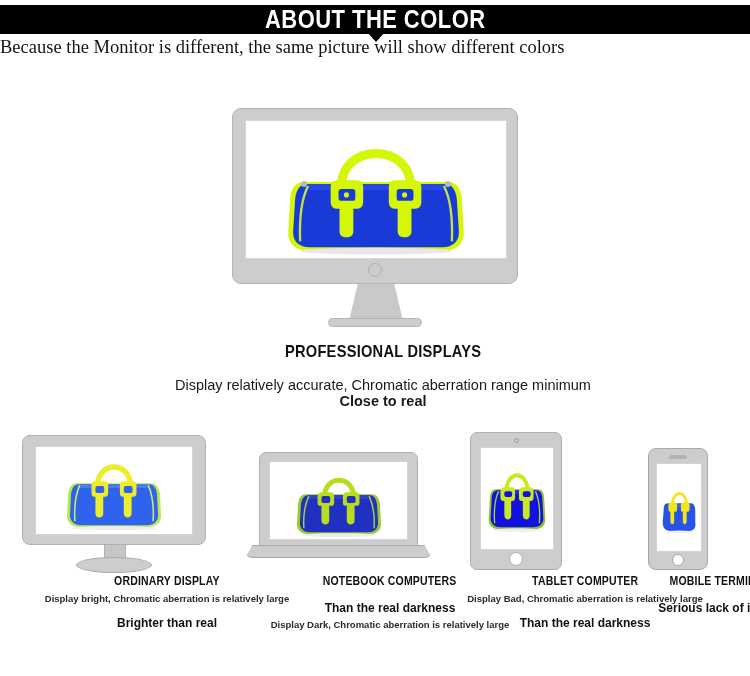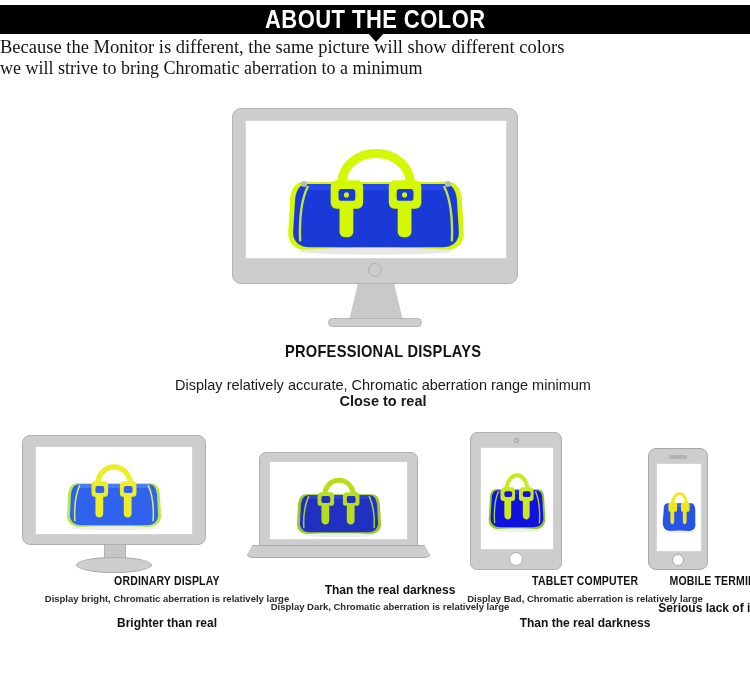--- a/index.html
+++ b/index.html
@@ -179,21 +179,20 @@
 
 <div class="page">
 
   <div class="header-bar">
     <div class="header-title">ABOUT THE COLOR</div>
   </div>
   <div class="header-arrow"></div>
 
   <div class="intro">
     <div class="l1">Because the Monitor is different, the same picture will show different colors</div>
-    <div class="l2">we will strive to bring Chromatic aberration to a minimum</div>
   </div>
 
   <div class="main-monitor">
     <div class="mm-body">
       <div class="mm-screen">
         <svg class="bagwrap" viewBox="0 0 262 139" preserveAspectRatio="xMidYMid meet">
 
           <path d="M57 62 C50 62 45 68 44 78 L42 112 C41 124 49 131 61 131 L201 131 C213 131 221 124 220 112 L218 78 C217 68 212 62 205 62 Z" fill="#d4f705"></path>
 
           <path d="M96 66 C96 22 166 22 166 66" fill="none" stroke="#d4f705" stroke-width="9" stroke-linecap="round"></path>
@@ -321,20 +320,21 @@
 
   <div class="captions">
 
     <div class="cap cap-ordinary">
       <div><span class="t">ORDINARY DISPLAY</span></div>
       <div class="s">Display bright, Chromatic aberration is relatively large</div>
       <div class="s big">Brighter than real</div>
     </div>
 
     <div class="cap cap-notebook">
+      <div><span class="t">NOTEBOOK COMPUTERS</span></div>
       <div class="s big">Than the real darkness</div>
       <div class="s">Display Dark, Chromatic aberration is relatively large</div>
     </div>
 
     <div class="cap cap-tablet">
       <div><span class="t">TABLET COMPUTER</span></div>
       <div class="s">Display Bad, Chromatic aberration is relatively large</div>
       <div class="s big">Than the real darkness</div>
     </div>
 

